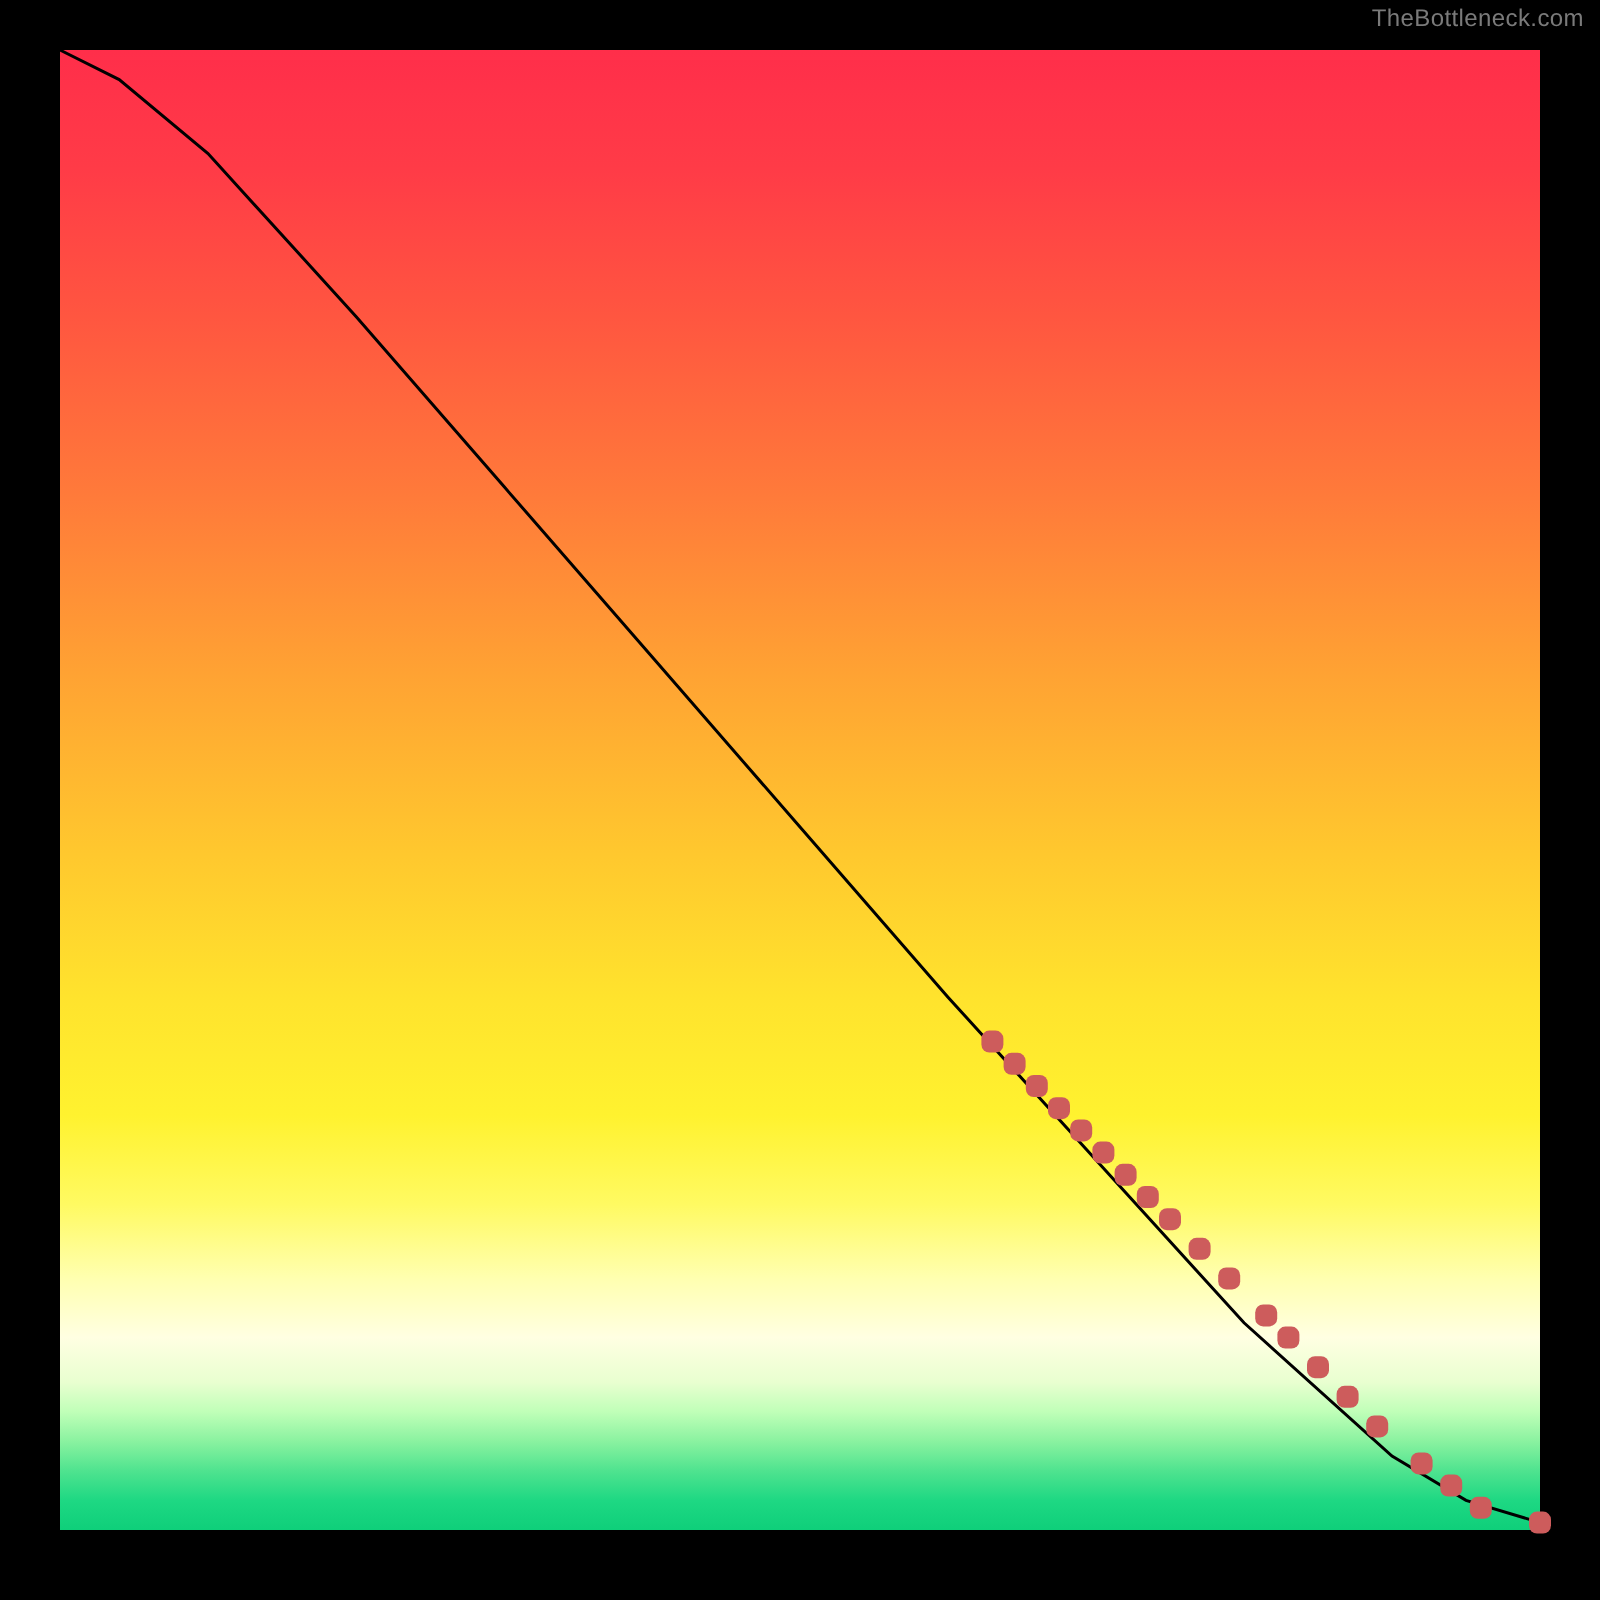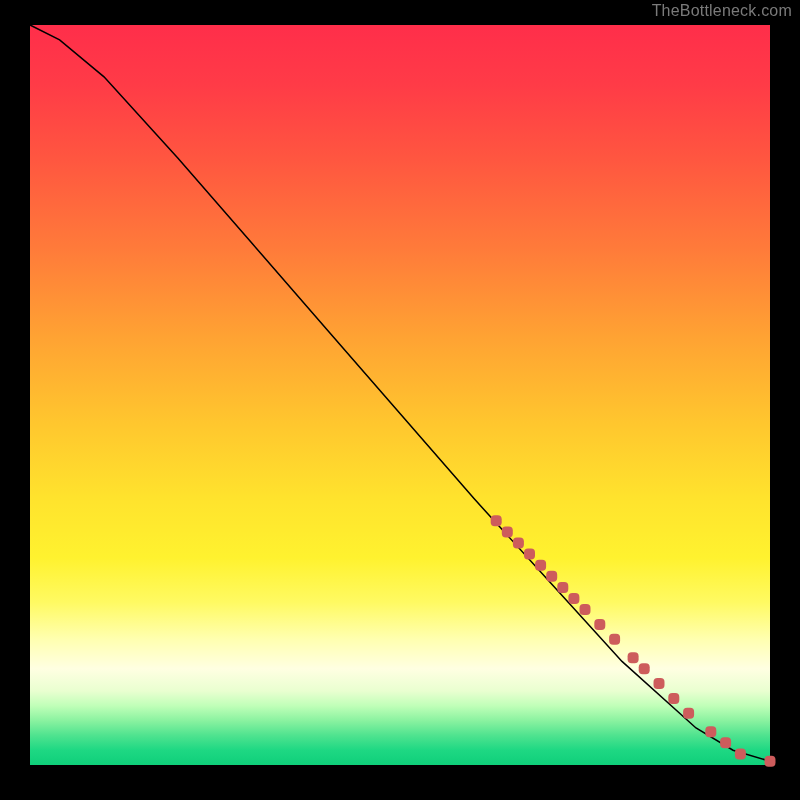--- a/index.html
+++ b/index.html
@@ -15,21 +15,21 @@
     position: relative;
     width: 800px;
     height: 800px;
     background: #000;
   }
   .attrib {
     position: absolute;
     top: 2px;
     right: 8px;
     color: #7a7a7a;
-    font-size: 16px;
+    font-size: 12px;
     letter-spacing: 0.2px;
     font-weight: 500;
     z-index: 5;
   }
   .plot {
     position: absolute;
     left: 30px;
     top: 25px;
     width: 740px;
     height: 740px;

